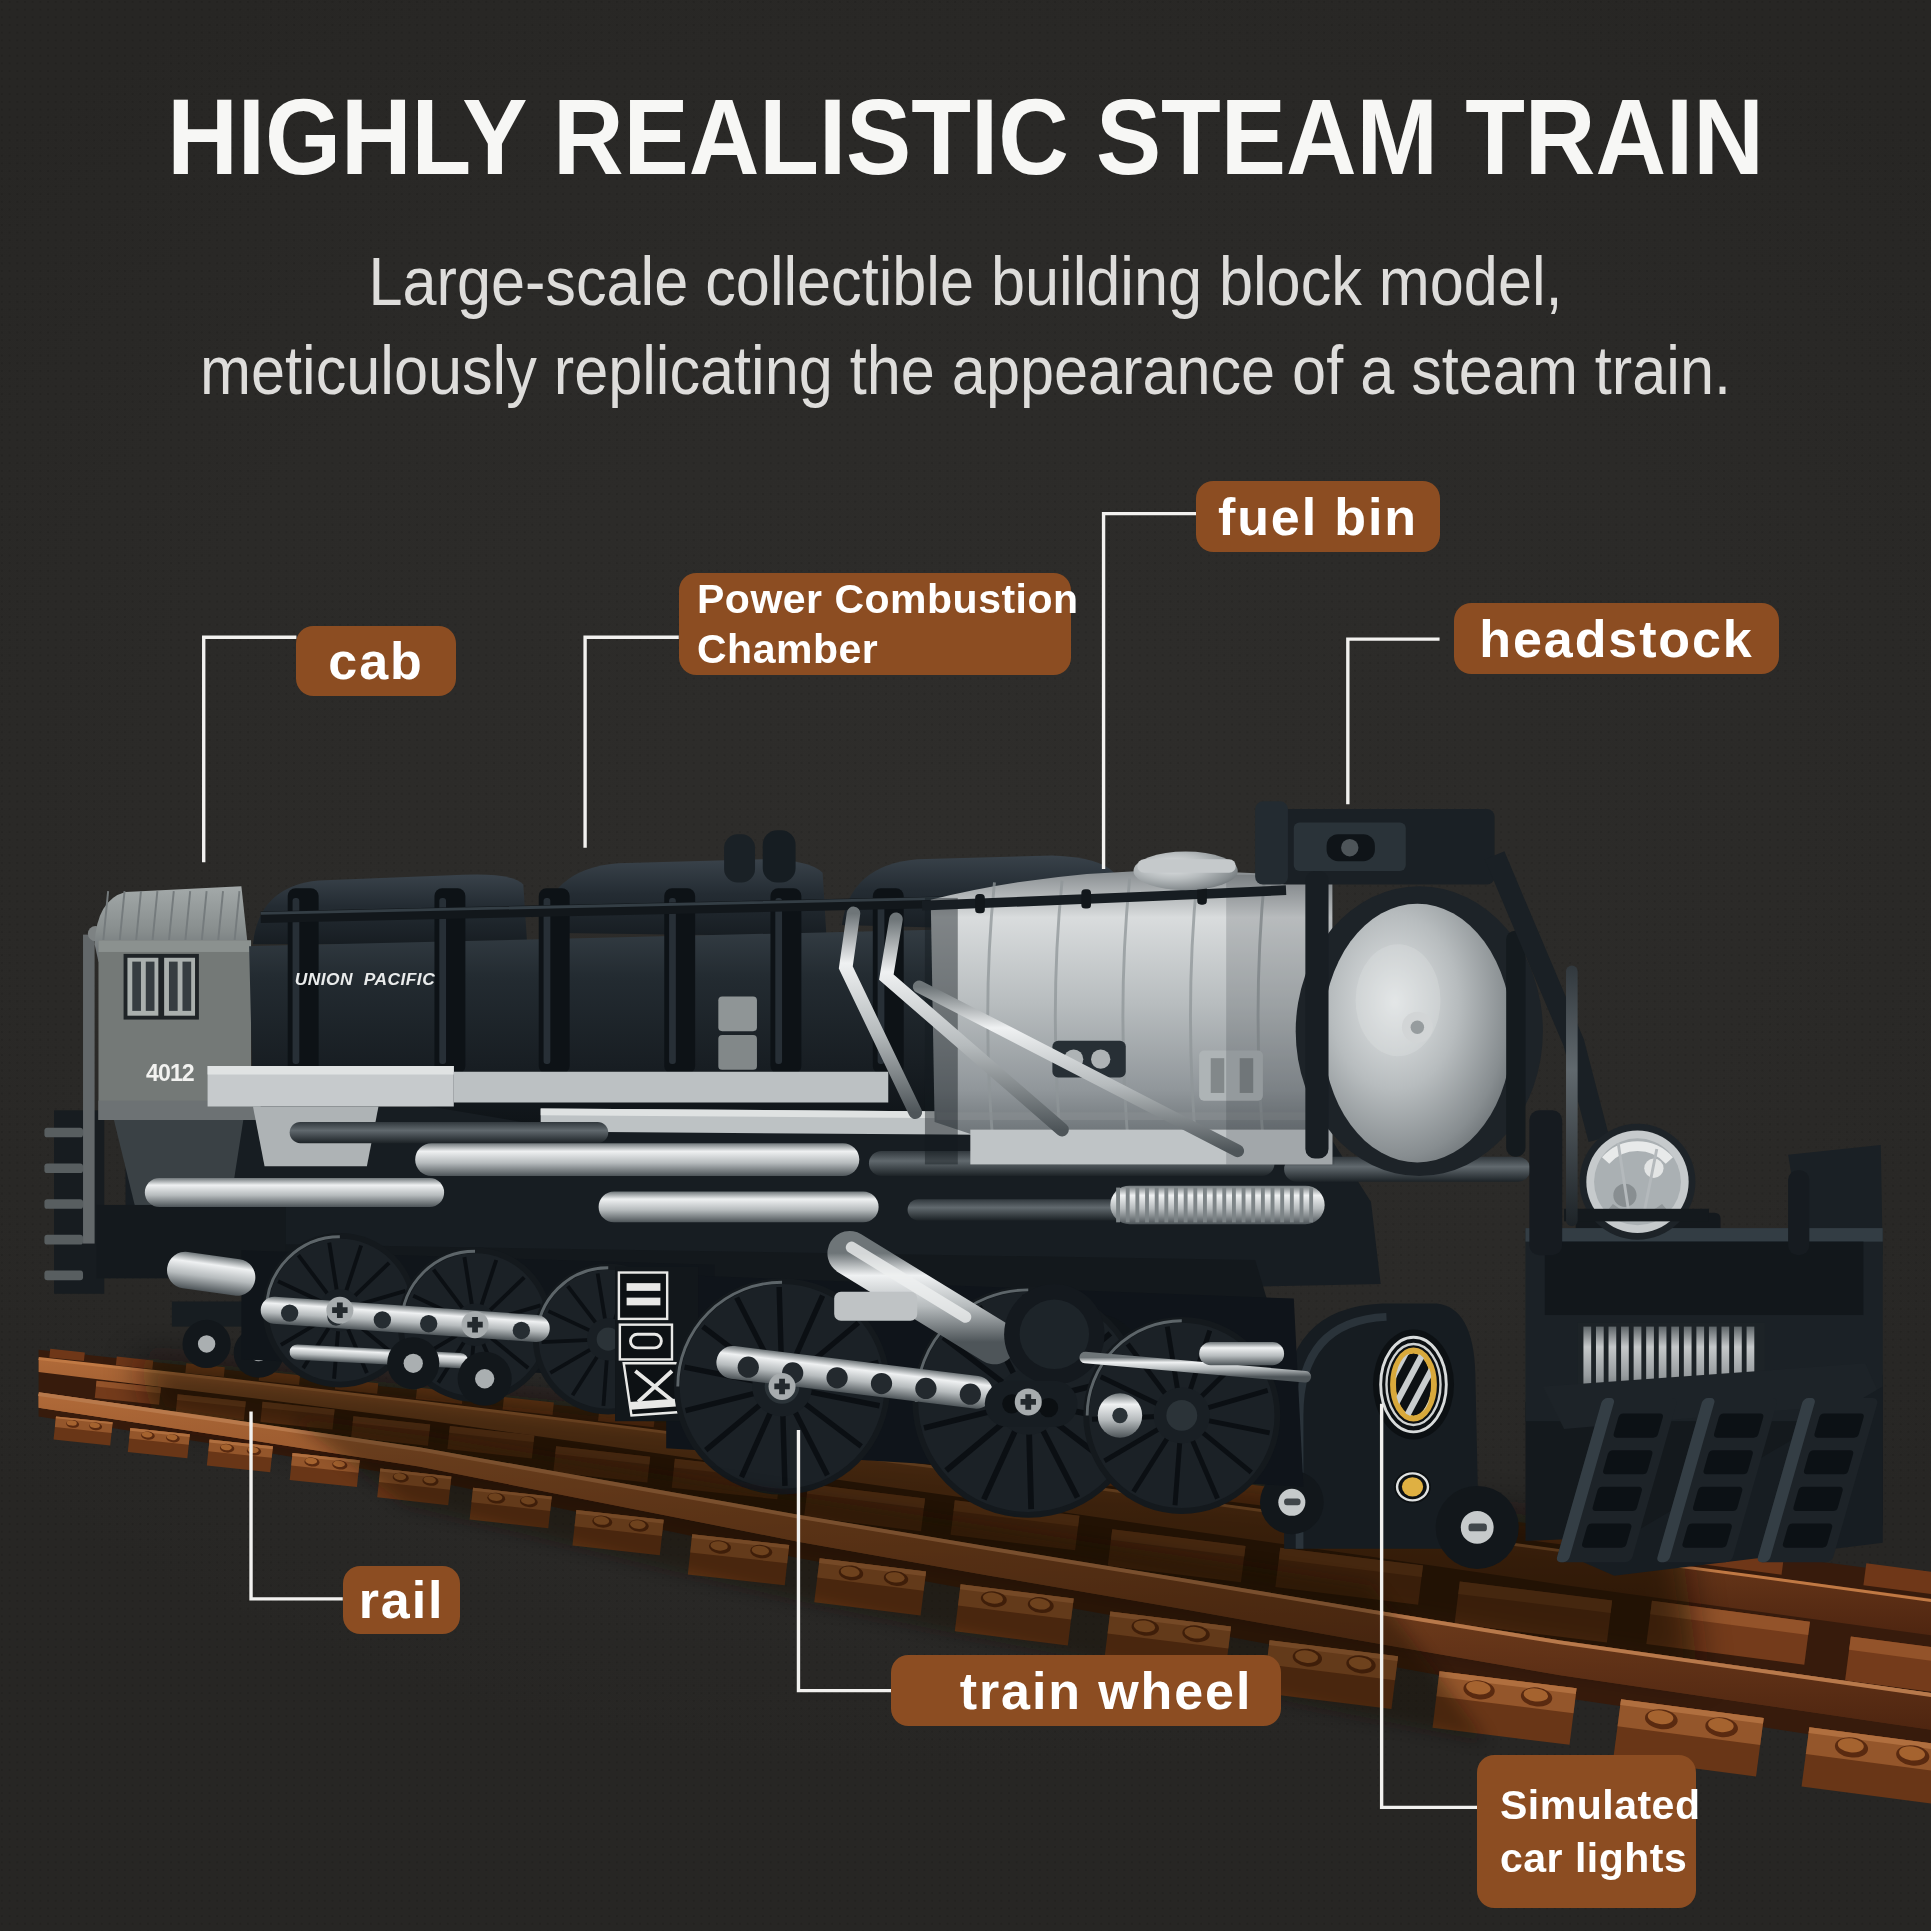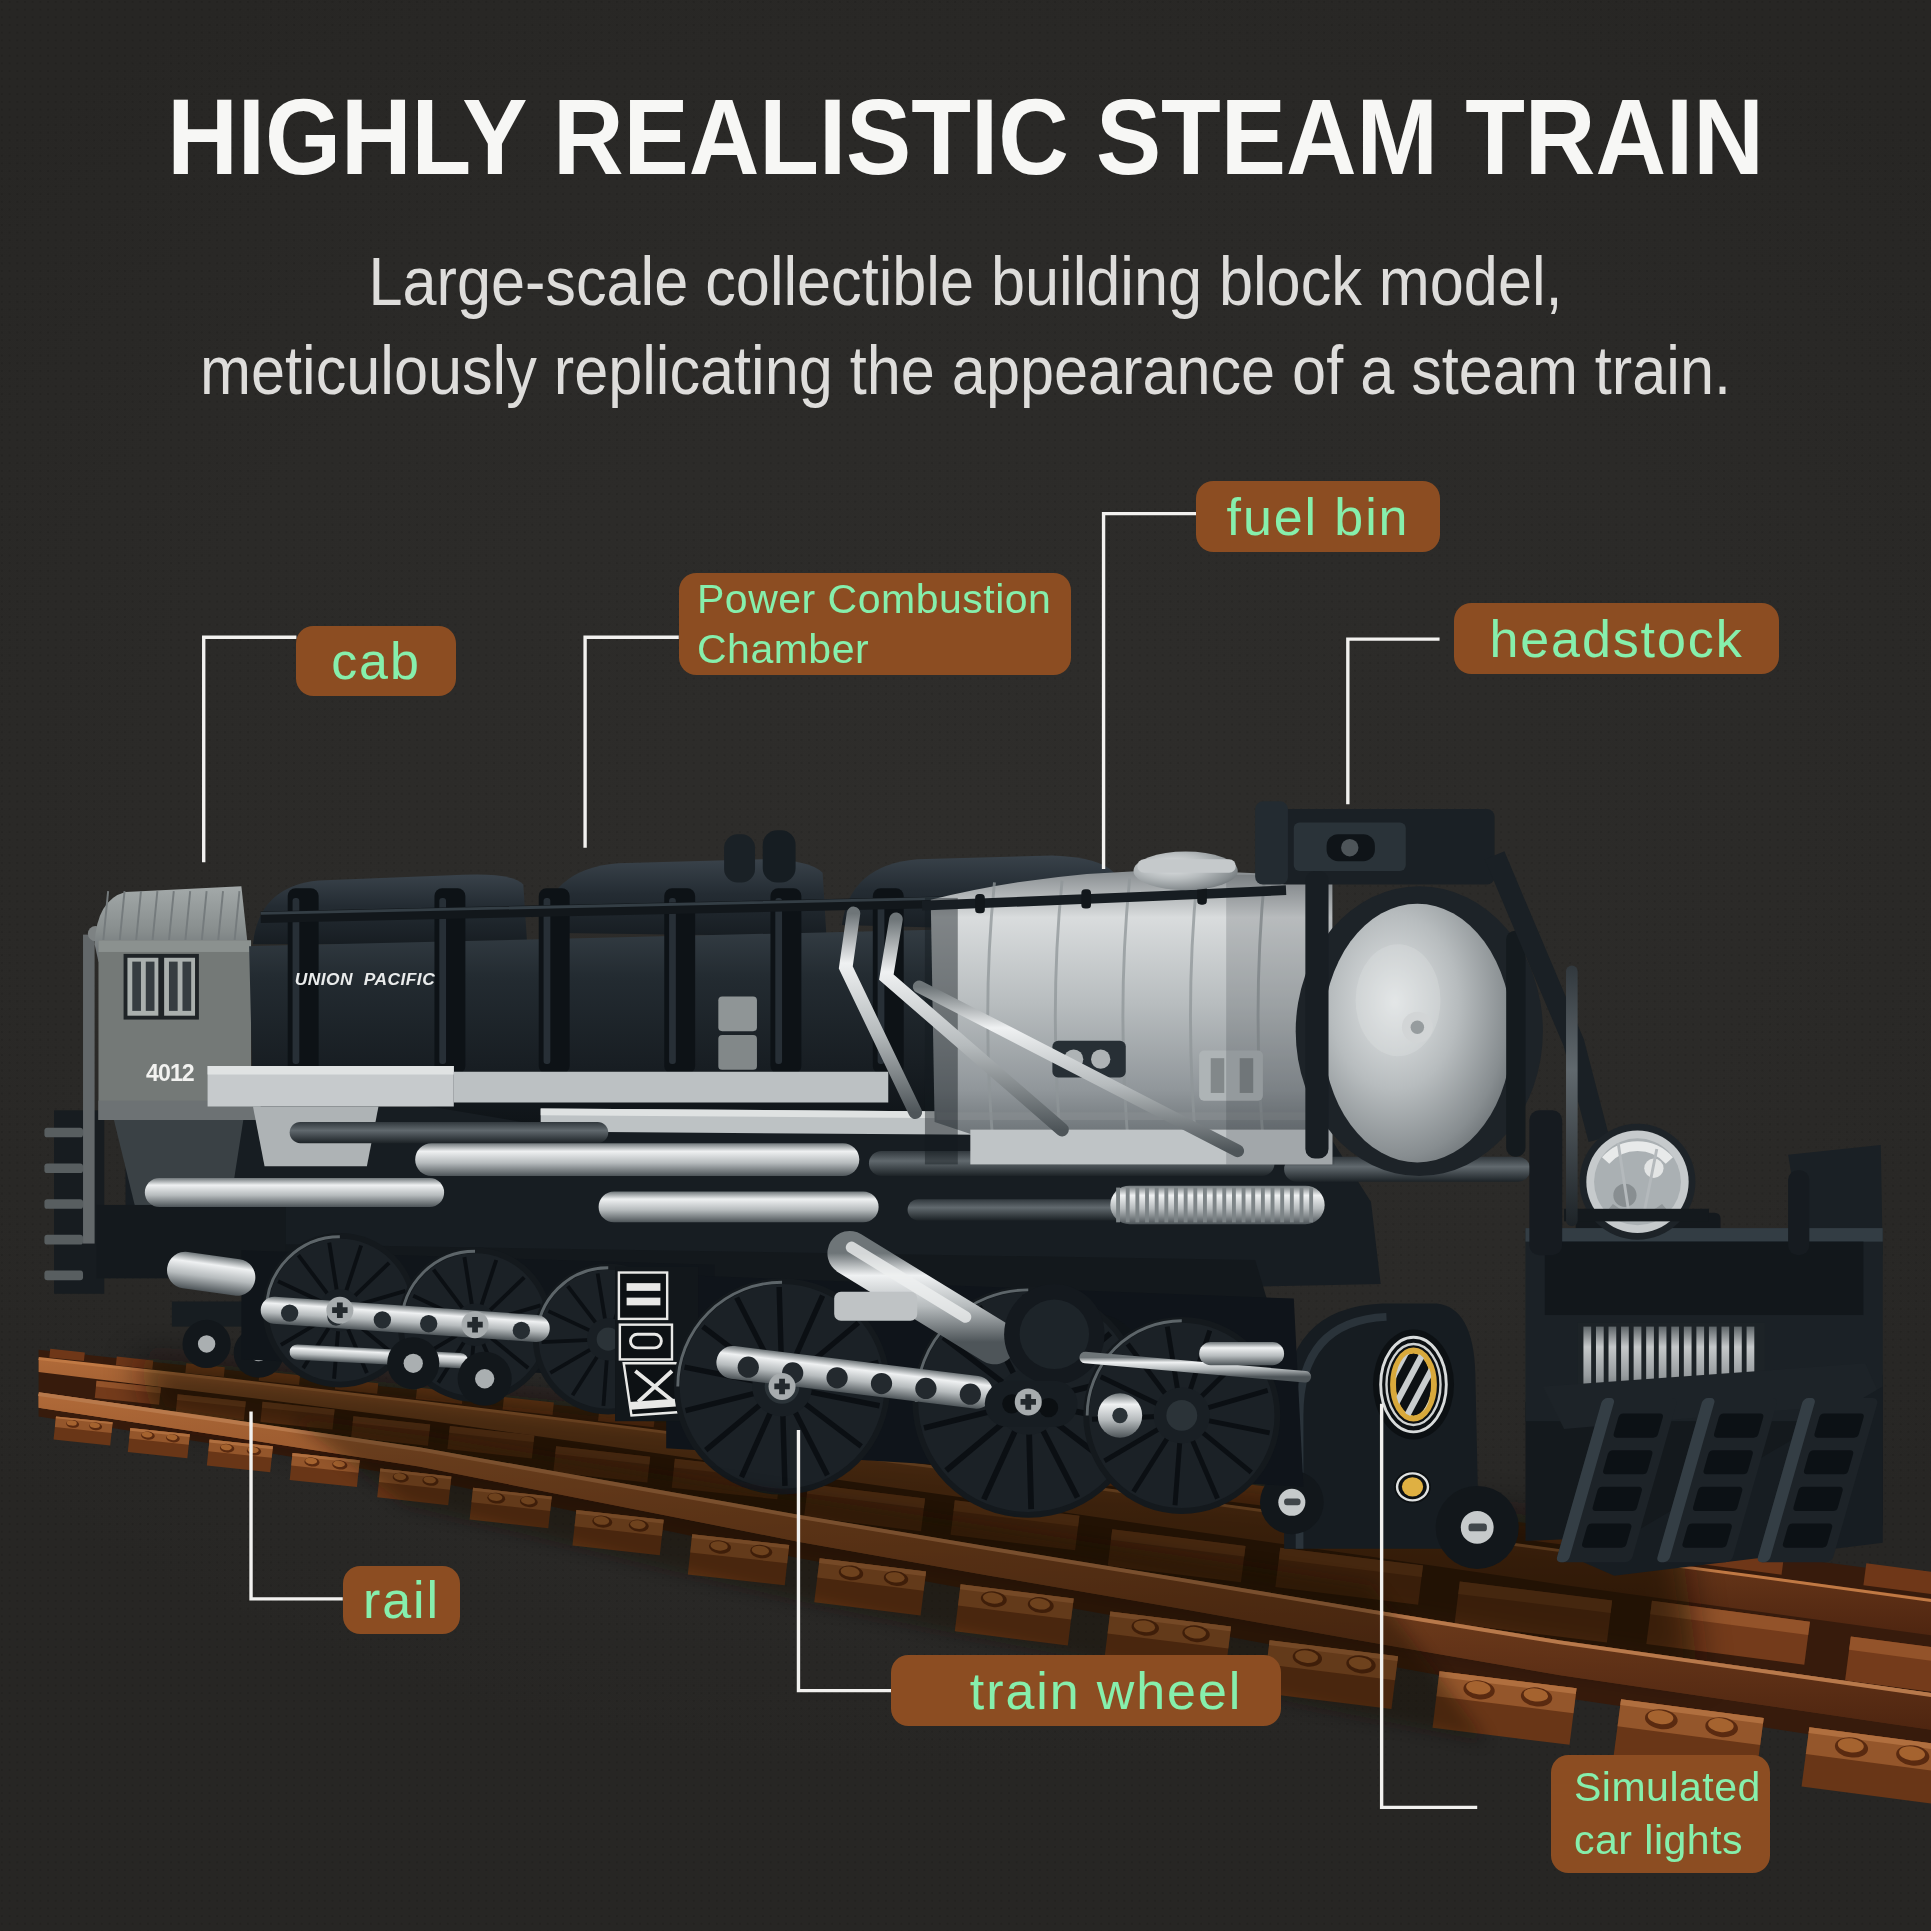--- a/index.html
+++ b/index.html
@@ -7,21 +7,21 @@
    radial-gradient(ellipse 1352px 966px at 50% 42%, #2e2d2b 0%, #2b2a28 60%, #272624 100%);
   font-family:"Liberation Sans",sans-serif;}
 #tex{position:absolute;inset:0;
   background-image:radial-gradient(circle at 1.9px 1.9px, rgba(0,0,0,0.30) 1px, transparent 1.2px);
   background-size:7.7px 7.7px;opacity:0.33;}
 h1{position:absolute;left:0;top:74px;width:1931px;margin:0;text-align:center;
   color:#f7f7f5;font-size:108px;font-weight:700;letter-spacing:0px;white-space:nowrap;
   transform:scaleX(0.905);transform-origin:50% 50%;}
 .sub{position:absolute;left:0;width:1931px;margin:0;text-align:center;color:#dedddb;
   font-size:68px;font-weight:400;white-space:nowrap;transform:scaleX(0.90);transform-origin:50% 50%;}
-.lab{position:absolute;background:#8c4d22;border-radius:17.4px;color:#86efac;letter-spacing:1.9px;white-space:nowrap;}
+.lab{position:absolute;background:#8c4d22;border-radius:17.4px;color:#ffffff;letter-spacing:1.9px;white-space:nowrap;font-weight:bold;}
 </style></head>
 <body>
 <div id="page">
 <div id="tex"></div>
 <svg width="1931" height="1931" viewBox="0 0 2000 2000" style="position:absolute;left:0;top:0">
 <defs>
 <linearGradient id="silverBody" x1="0" y1="0" x2="0" y2="1">
  <stop offset="0" stop-color="#878c8f"></stop>
           <stop offset="0.16" stop-color="#d9dcdd"></stop>
  <stop offset="0.45" stop-color="#b8bdbf"></stop>
@@ -702,15 +702,15 @@
 </svg>
 <h1>HIGHLY REALISTIC STEAM TRAIN</h1>
 <p class="sub" style="top:242px">Large-scale collectible building block model,</p>
 <p class="sub" style="top:331px">meticulously replicating the appearance of a steam train.</p>
 <div class="lab" style="left:296px;top:602px;width:160px;height:70px;font-size:52px;display:flex;align-items:center;justify-content:center;margin-top:24px;">cab</div>
 <div class="lab" style="left:679px;top:573px;width:392px;height:102px;font-size:41px;padding-left:18px;display:flex;flex-direction:column;justify-content:center;line-height:50px;box-sizing:border-box;letter-spacing:0.5px;">Power Combustion<br>Chamber</div>
 <div class="lab" style="left:1196px;top:481px;width:244px;height:71px;font-size:52px;display:flex;align-items:center;justify-content:center;">fuel bin</div>
 <div class="lab" style="left:1440px;top:603px;width:325px;height:71px;font-size:52px;display:flex;align-items:center;justify-content:center;margin-left:14px;">headstock</div>
 <div class="lab" style="left:343px;top:1566px;width:117px;height:68px;font-size:52px;display:flex;align-items:center;justify-content:center;">rail</div>
 <div class="lab" style="left:891px;top:1655px;width:350px;height:71px;font-size:52px;display:flex;align-items:center;justify-content:center;padding-left:40px;">train wheel</div>
-<div class="lab" style="left:1551px;top:1755px;width:219px;height:118px;font-size:41px;padding-left:23px;display:flex;flex-direction:column;justify-content:center;line-height:53px;box-sizing:border-box;letter-spacing:0.5px;">Simulated<br>car lights</div>
+<div class="lab" style="left:1477px;top:1755px;width:219px;height:153px;font-size:41px;padding-left:23px;display:flex;flex-direction:column;justify-content:center;line-height:53px;box-sizing:border-box;letter-spacing:0.5px;">Simulated<br>car lights</div>
 </div>
 
 
 </body></html>

